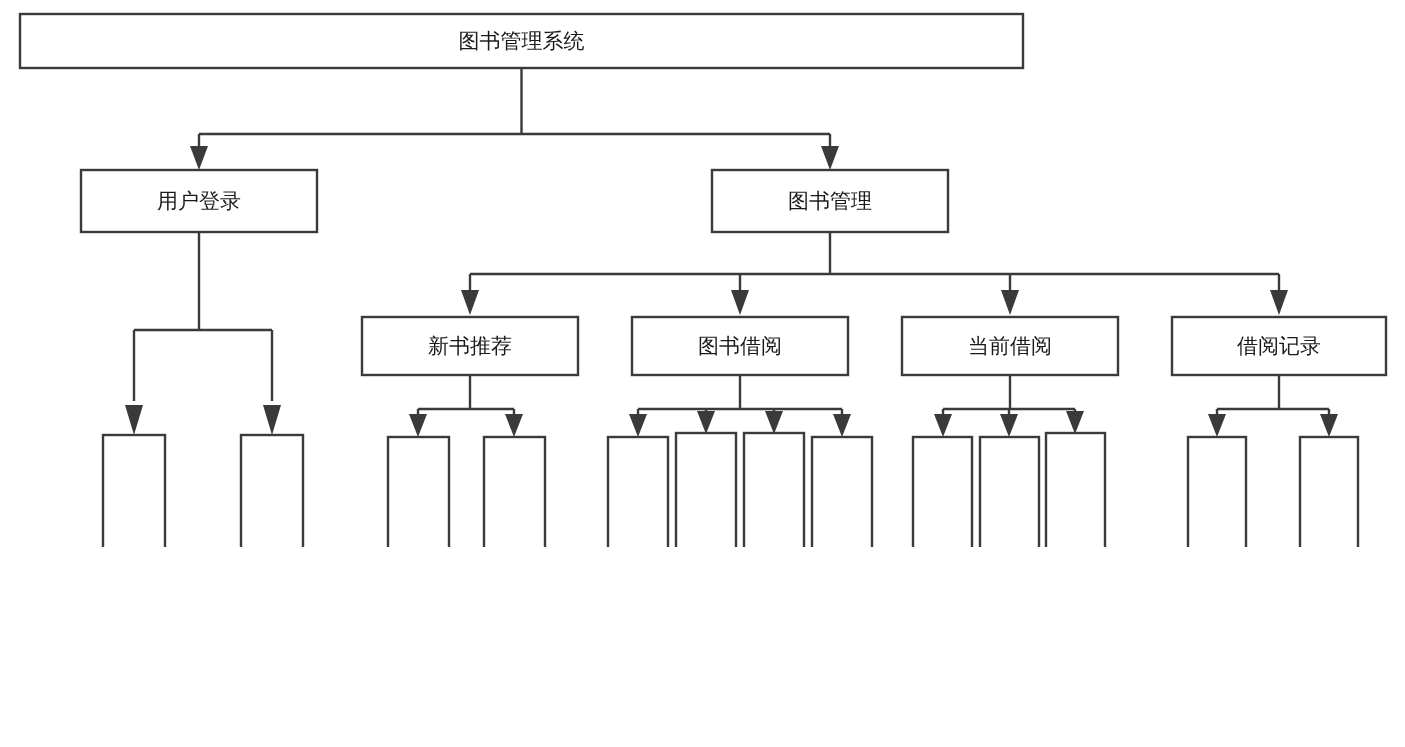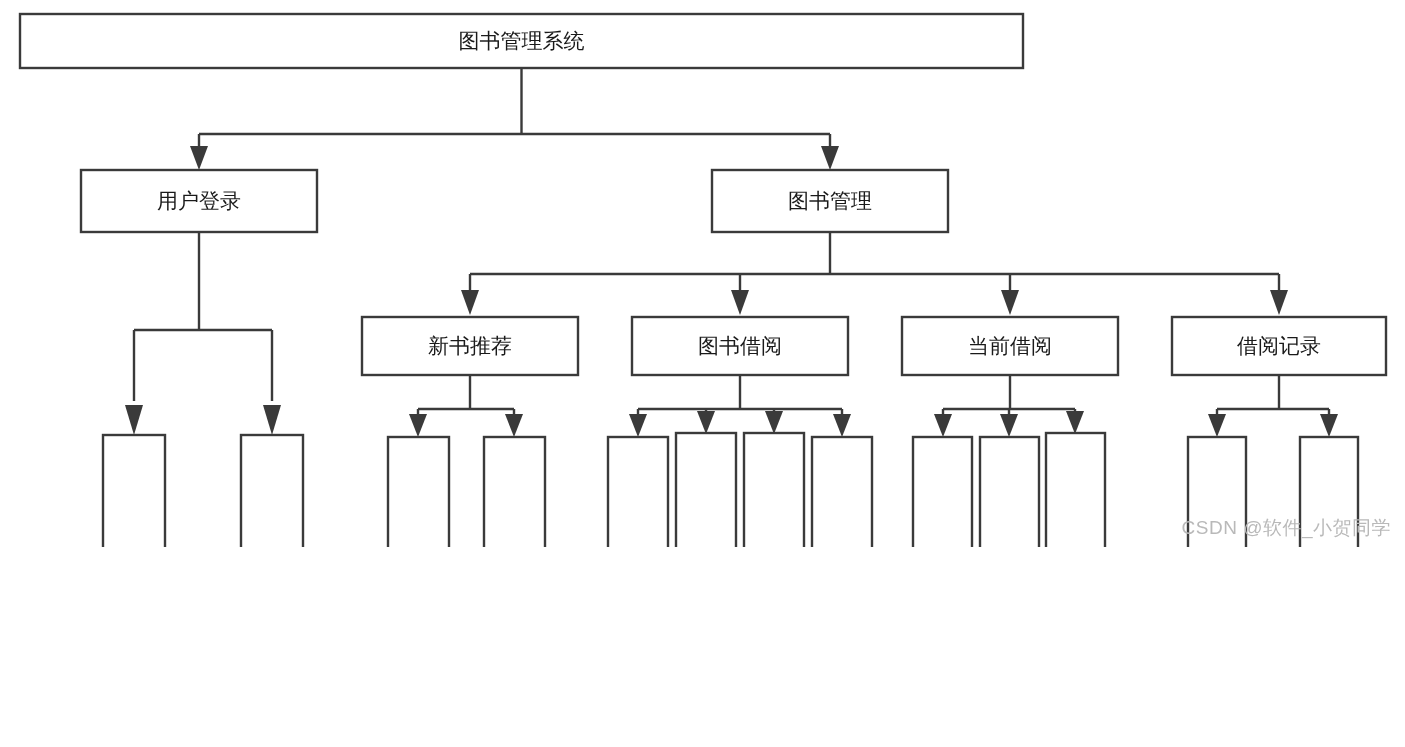--- a/index.html
+++ b/index.html
@@ -205,14 +205,13 @@
   <div class="leaf-label-wrap" style="left:744px; top:440px; width:60px; height:290px; align-content:start;">编辑图书（管理员）</div>
   <div class="leaf-label-wrap" style="left:812px; top:437px; width:60px; height:297px; align-content:center;">借阅图书</div>
 
   <div class="leaf-label-wrap" style="left:913px; top:437px; width:59px; height:297px; align-content:center;">查询图书</div>
   <div class="leaf-label-wrap" style="left:980px; top:437px; width:59px; height:297px; align-content:center;">归还图书</div>
   <div class="leaf-label-wrap" style="left:1046px; top:440px; width:59px; height:290px; align-content:start;">确认归还（管理员）</div>
 
   <div class="leaf-label-wrap" style="left:1188px; top:437px; width:58px; height:297px; align-content:center;">新增借阅记录</div>
   <div class="leaf-label-wrap" style="left:1300px; top:437px; width:58px; height:297px; align-content:center;">查询借阅记录</div>
 
-  <div class="watermark">CSDN @软件_小贺同学</div>
 </div>
 
 </body></html>

